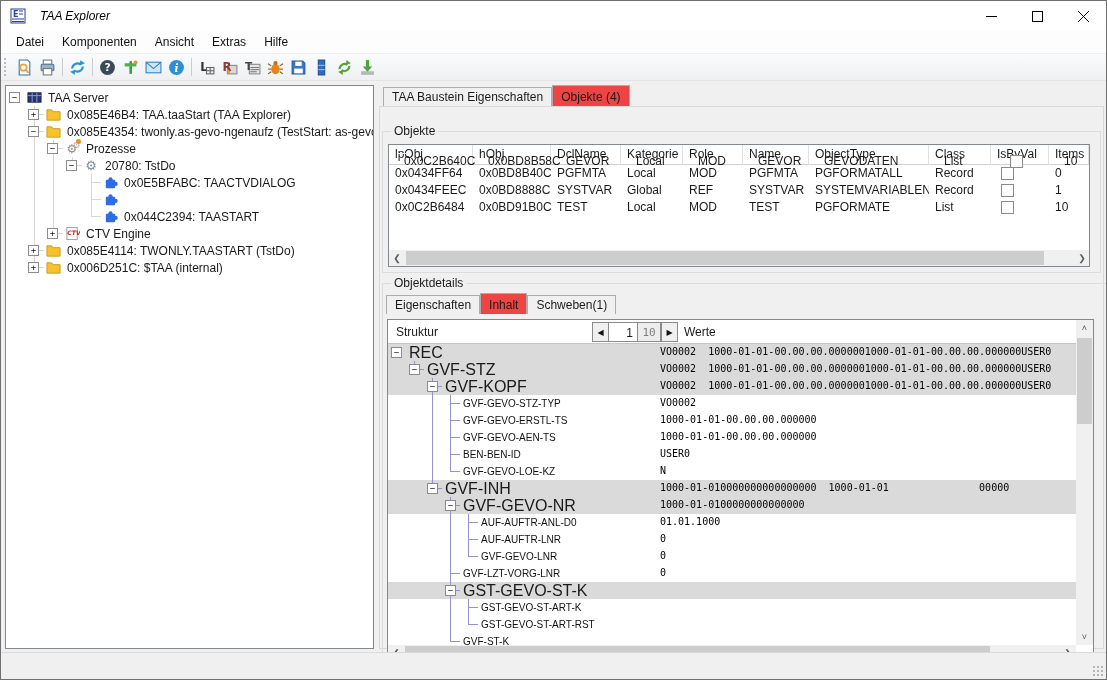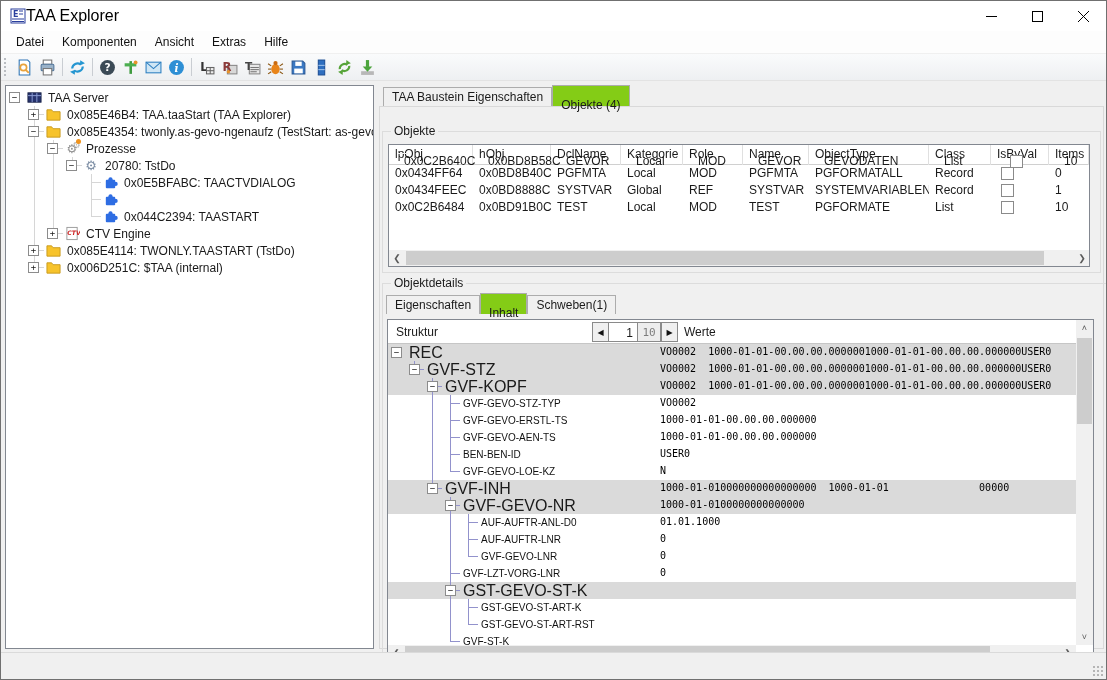--- a/index.html
+++ b/index.html
@@ -3,21 +3,21 @@
 <meta charset="utf-8">
 <style>
   * { box-sizing: border-box; margin: 0; padding: 0; }
   html,body { width:1107px; height:680px; }
   body { font-family: "Liberation Sans", sans-serif; font-size: 12px; color:#1a1a1a; background:#f0f0f0; }
   .window { position:relative; width:1107px; height:680px; background:#f0f0f0; border:1px solid #707070; overflow:hidden; }
 
   
   .titlebar { position:absolute; left:0; top:0; right:0; height:30px; background:#ffffff; display:flex; align-items:center; }
   .titlebar .appicon { width:16px; height:16px; margin-left:9px; flex:none; }
-  .titlebar .title { margin-left:0; font-size:16px; color:#000; }
+  .titlebar .title { margin-left:14px; font-size:12px; color:#000;font-style:italic; }
   .wincontrols { position:absolute; right:0; top:0; height:30px; display:flex; }
   .winbtn { width:46px; height:30px; display:flex; align-items:center; justify-content:center; background:#fff; }
   .winbtn svg { width:11px; height:11px; }
 
   
   .menubar { position:absolute; left:0; top:30px; right:0; height:23px; background:#fdfdfd; display:flex; align-items:center; padding-left:6px; border-bottom:1px solid #f0f0f0;}
   .menuitem { padding:3px 9px; color:#111; }
 
   
   .toolbar { position:absolute; left:0; top:53px; right:0; height:27px; background:linear-gradient(#fafbfc,#eef0f2); display:flex; align-items:center; border-bottom:1px solid #e3e3e3; }
@@ -26,21 +26,21 @@
   .tbtn svg { width:17px; height:17px; }
   .tsep { width:1px; height:18px; background:#c9cdd2; margin:0 3px; flex:none; }
 
   
   .treepanel { position:absolute; left:4px; top:84px; width:369px; height:564px; background:#fff; border:1px solid #828790; overflow:hidden; padding-top:3px; }
   .rightregion { position:absolute; left:378px; top:84px; width:725px; height:564px; }
 
   
   .tabstrip { position:absolute; left:0; top:0; height:21px; display:flex; align-items:flex-end; z-index:3; }
   .tab { border:1px solid #acacac; border-bottom:none; background:#f0f0f0; padding:2px 8px 3px 8px; height:19px;text-align:center; }
-  .tab.active { background:#84cc16; height:21px; padding-top:12px; }
+  .tab.active { background:#ef4444; height:21px; padding-top:4px; }
   .tabpage { position:absolute; left:0; top:21px; right:0; bottom:0; background:#f0f0f0; border:1px solid #d9d9d9; }
 
   
   .groupbox { position:absolute; border:1px solid #dcdcdc; }
   .groupbox > .gbtitle { position:absolute; top:-8px; left:8px; background:#f0f0f0; padding:0 3px; font-size:12px; }
 
   
   .objtable { position:absolute; left:5px; top:12px; width:702px; height:123px; background:#fff; border:1px solid #828790; overflow:hidden; }
   .ogrid { display:grid; grid-template-columns:84px 78px 70px 62px 60px 66px 120px 62px 58px 40px; }
   .ohead { border-bottom:1px solid #d0d0d0; height:20px; }

